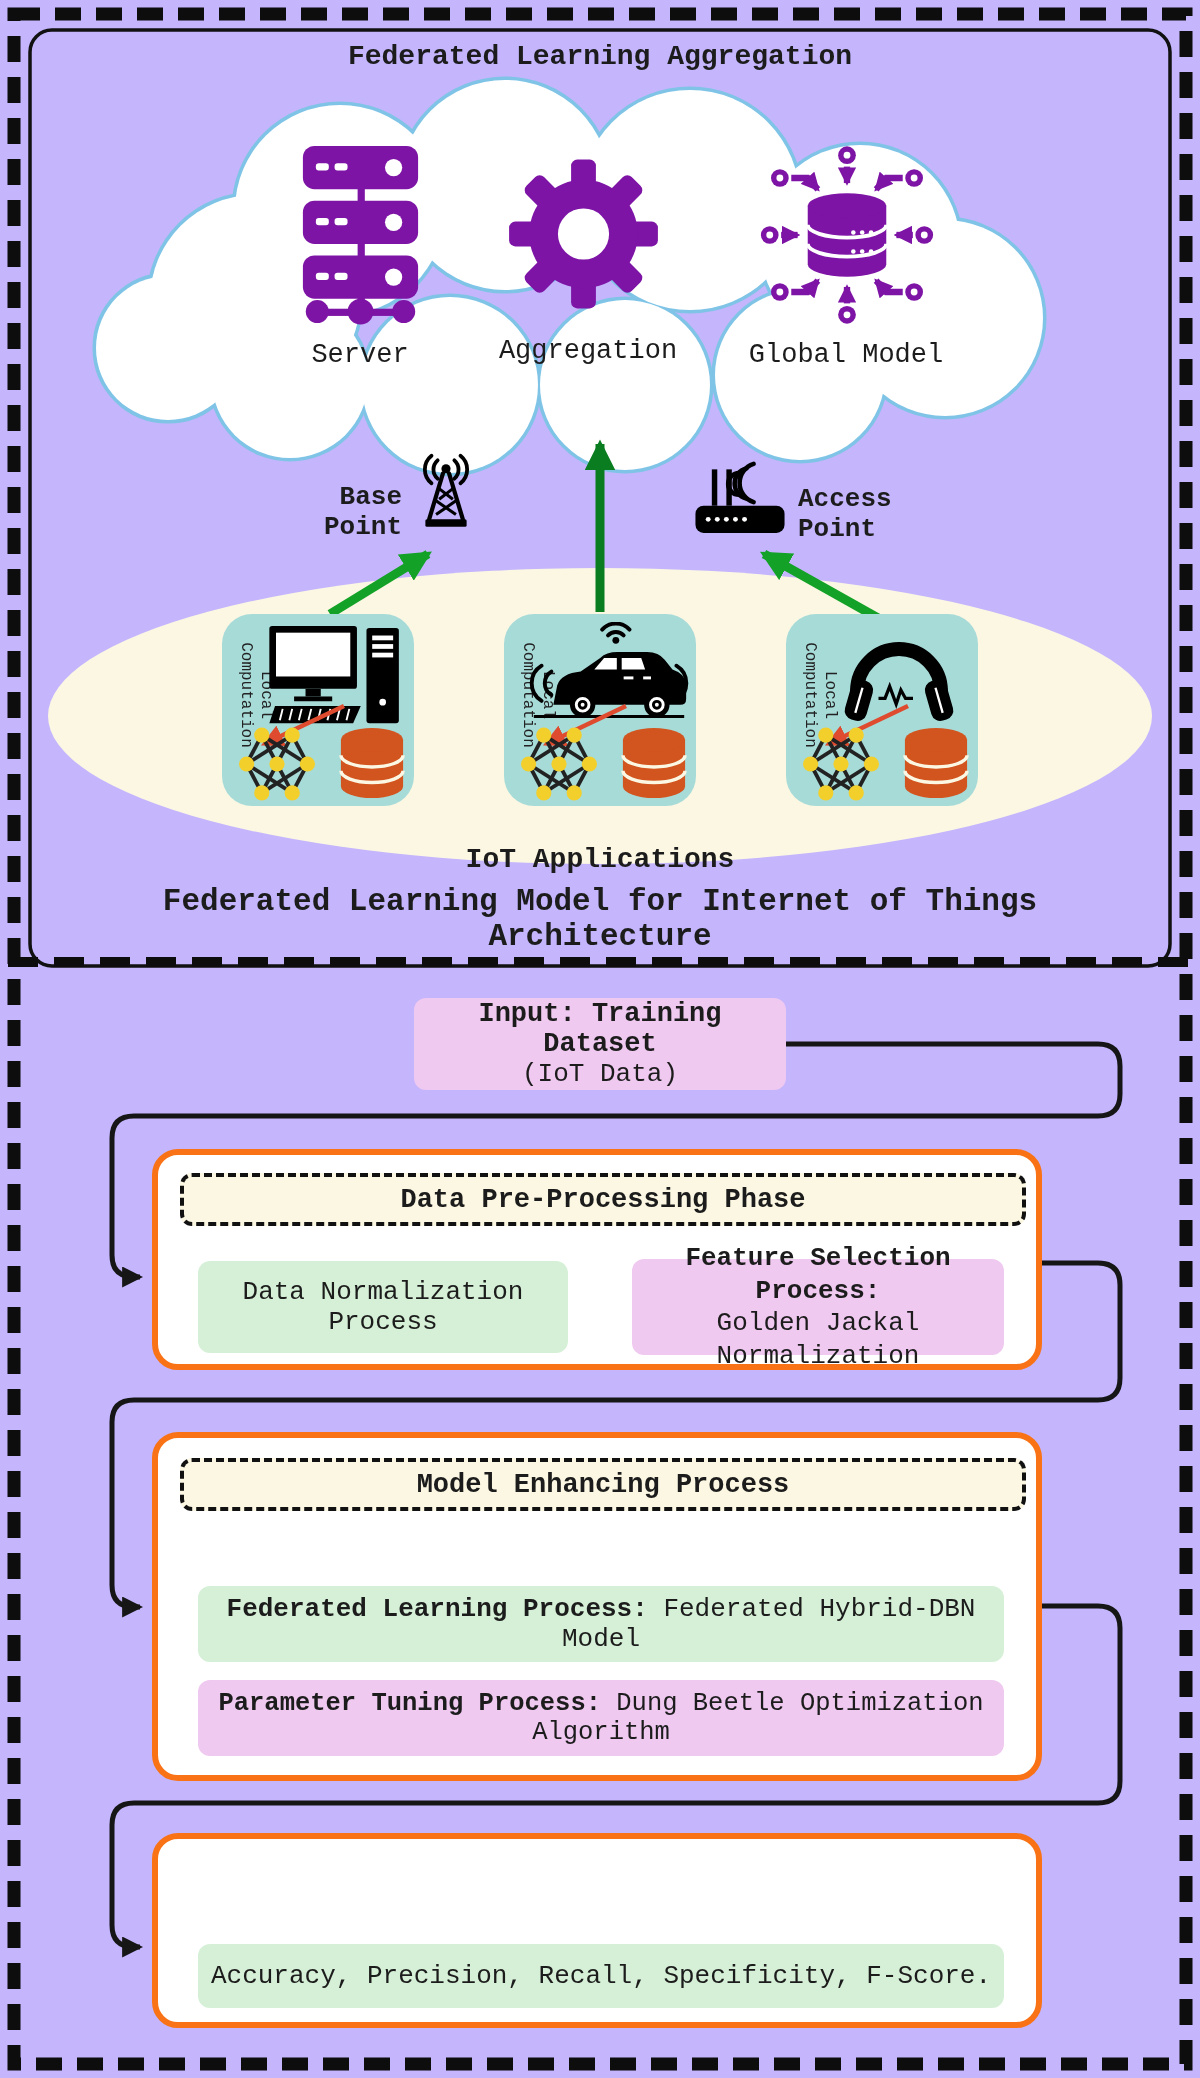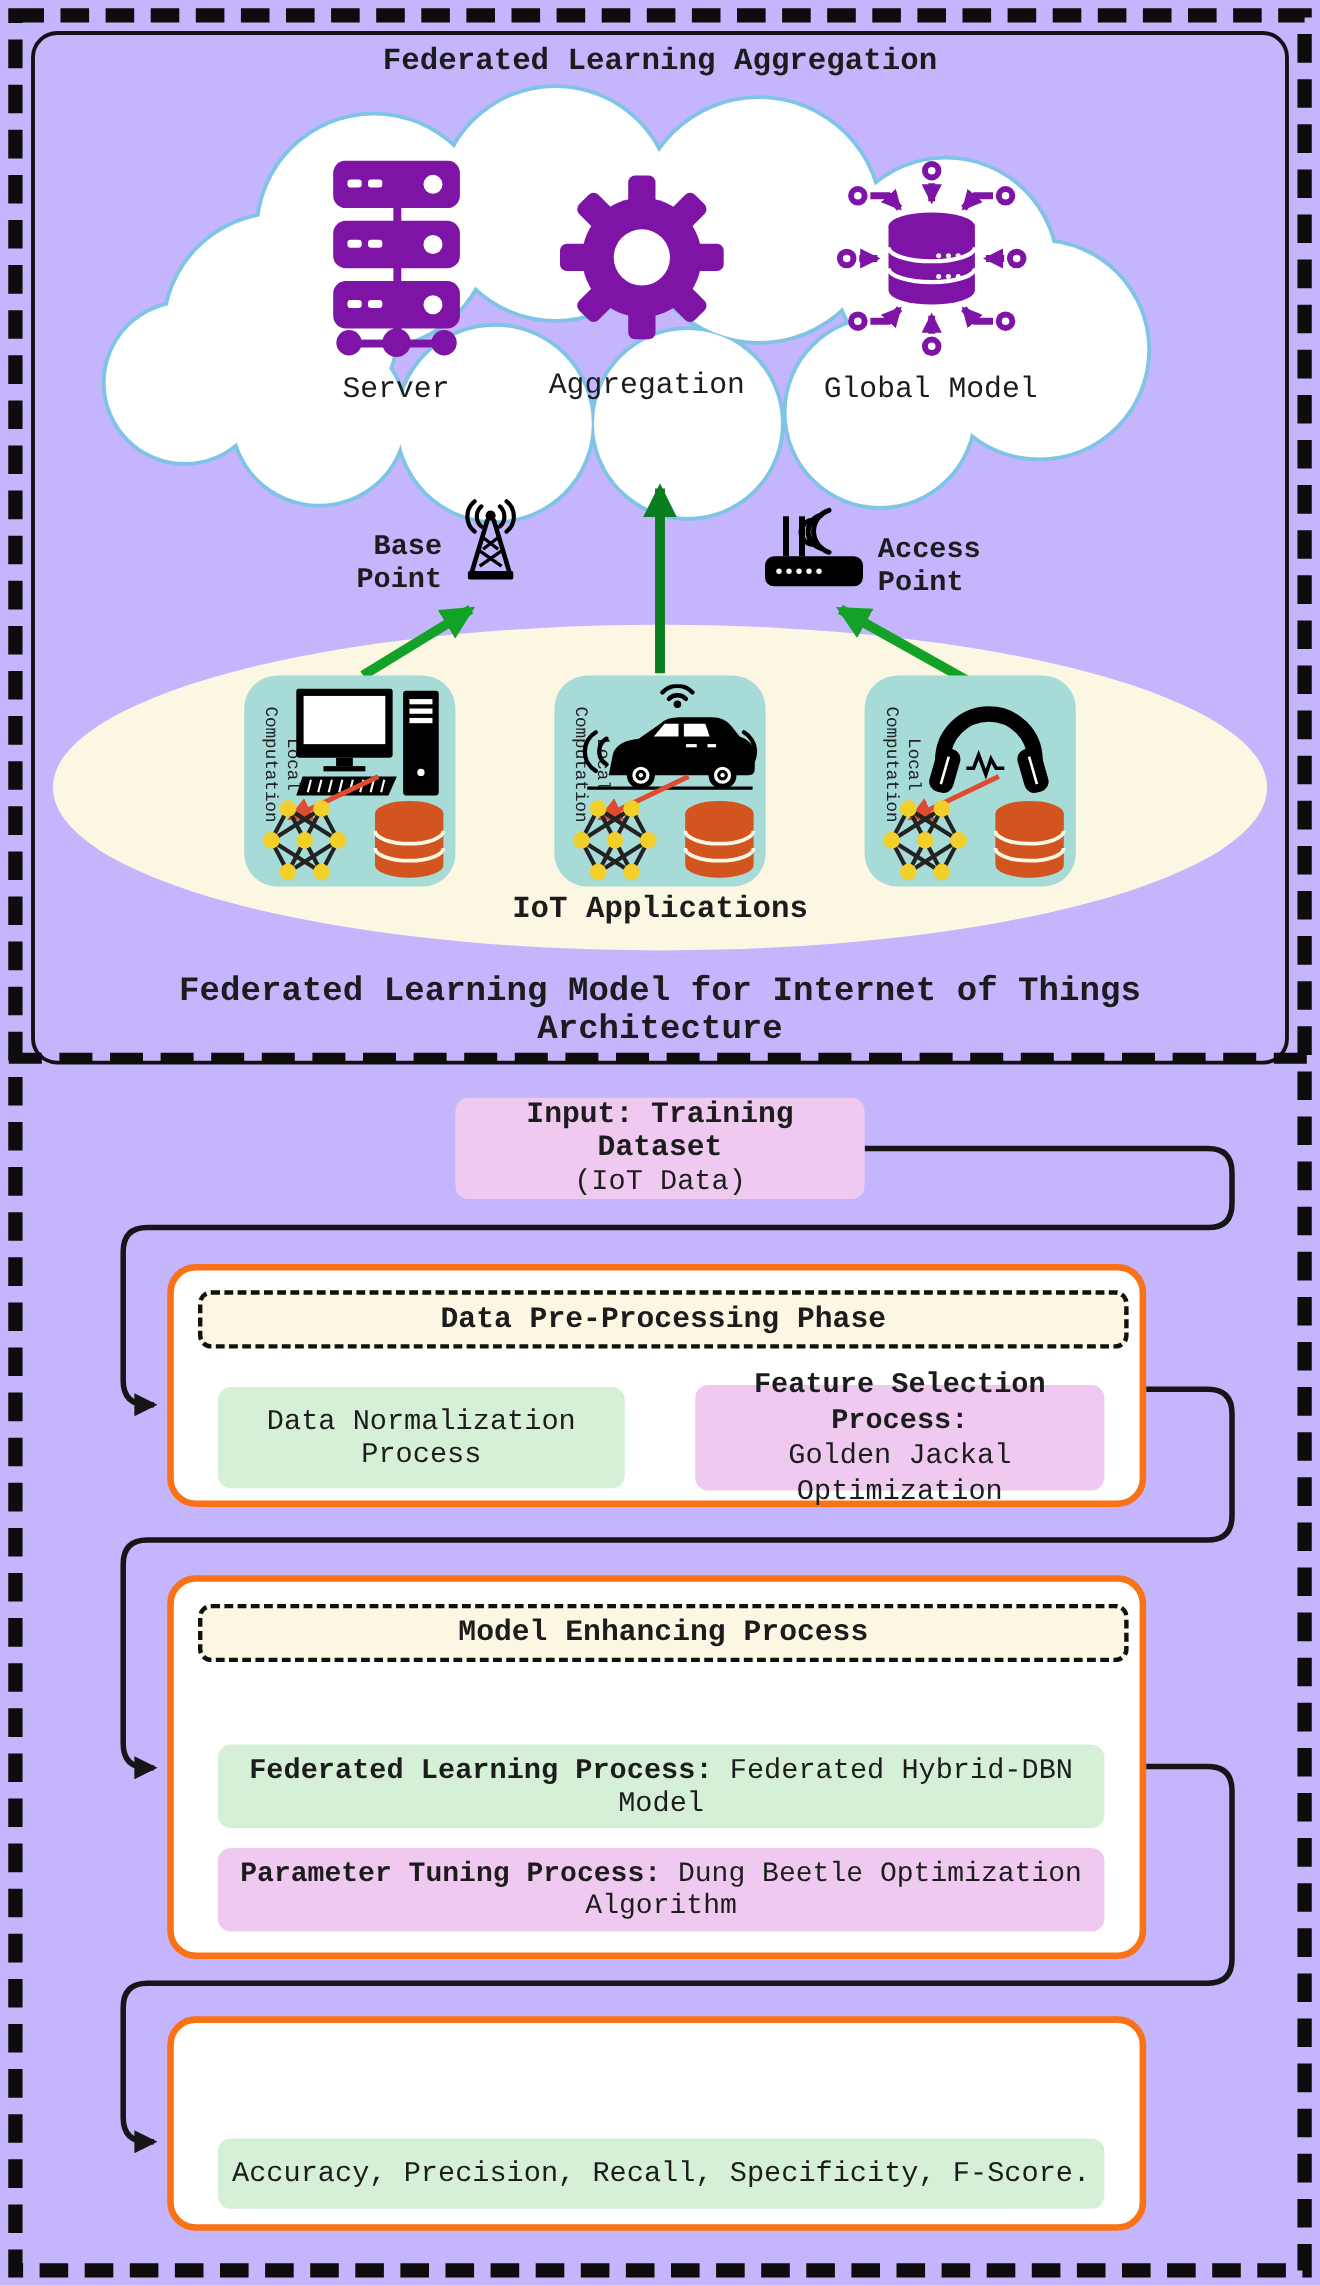--- a/index.html
+++ b/index.html
@@ -7,21 +7,21 @@
     position:relative;width:1200px;height:2078px;background:#c4b5fd;
     font-family:Liberation Mono, monospace;color:#1c1c1c;overflow:hidden;
   }
   #base-svg{position:absolute;left:0;top:0;width:1200px;height:2078px;}
   .abs{position:absolute;}
   .ctr{display:flex;align-items:center;justify-content:center;text-align:center;}
   .col{display:flex;flex-direction:column;align-items:center;justify-content:center;text-align:center;}
   .title{font-weight:bold;font-size:28px;}
   .cloud-label{font-size:27px;}
   .net-label{font-weight:bold;font-size:26px;}
-  .iot-label{font-weight:bold;font-size:28px;}
+  .iot-label{font-weight:bold;font-size:28px;margin-top:32px;}
   .caption{font-weight:bold;font-size:31px;}
   .teal-box{background:#A7DBD8;border-radius:30px;}
   .local-comp{font-size:16px;line-height:1.25;transform:rotate(90deg);text-align:center;color:#222;}
   .flow-box{border-radius:12px;font-size:26px;}
   .flow-box b{font-weight:bold;}
   .input-box{background:#EFC9F0;}
   .green-box{background:#D5F0D6;}
   .pink-box{background:#EFC9F0;}
   .phase{background:#ffffff;border:6px solid #f97316;border-radius:26px;}
   .phase-header{position:absolute;left:22px;width:846px;height:53px;background:#FBF7E2;
@@ -469,21 +469,21 @@
     <div style="font-size:26px;text-align:center;">(IoT Data)</div>
   </div>
 
   <div class="abs phase" style="left:152px;top:1149px;width:890px;height:221px;box-sizing:border-box;">
     <div class="phase-header" style="top:18px;">Data Pre-Processing Phase</div>
     <div class="inner flow-box green-box" style="left:40px;top:106px;width:370px;height:92px;">
       <span>Data Normalization Process</span>
     </div>
     <div class="inner flow-box pink-box col" style="left:474px;top:104px;width:372px;height:96px;line-height:1.25;">
       <div><b>Feature Selection Process:</b></div>
-      <div><span>Golden Jackal Optimization</span></div>
+      <div><span>Golden Jackal Normalization</span></div>
     </div>
   </div>
 
   <div class="abs phase" style="left:152px;top:1432px;width:890px;height:349px;box-sizing:border-box;">
     <div class="phase-header" style="top:20px;">Model Enhancing Process</div>
     <div class="inner flow-box green-box" style="left:40px;top:108px;width:806px;height:76px;margin-top:40px;">
       <span><b>Federated Learning Process:</b><span> Federated Hybrid-DBN Model</span></span>
     </div>
     <div class="inner flow-box pink-box" style="left:40px;top:242px;width:806px;height:76px;font-size:25.5px;">
       <span><b>Parameter Tuning Process:</b><span> Dung Beetle Optimization Algorithm</span></span>

